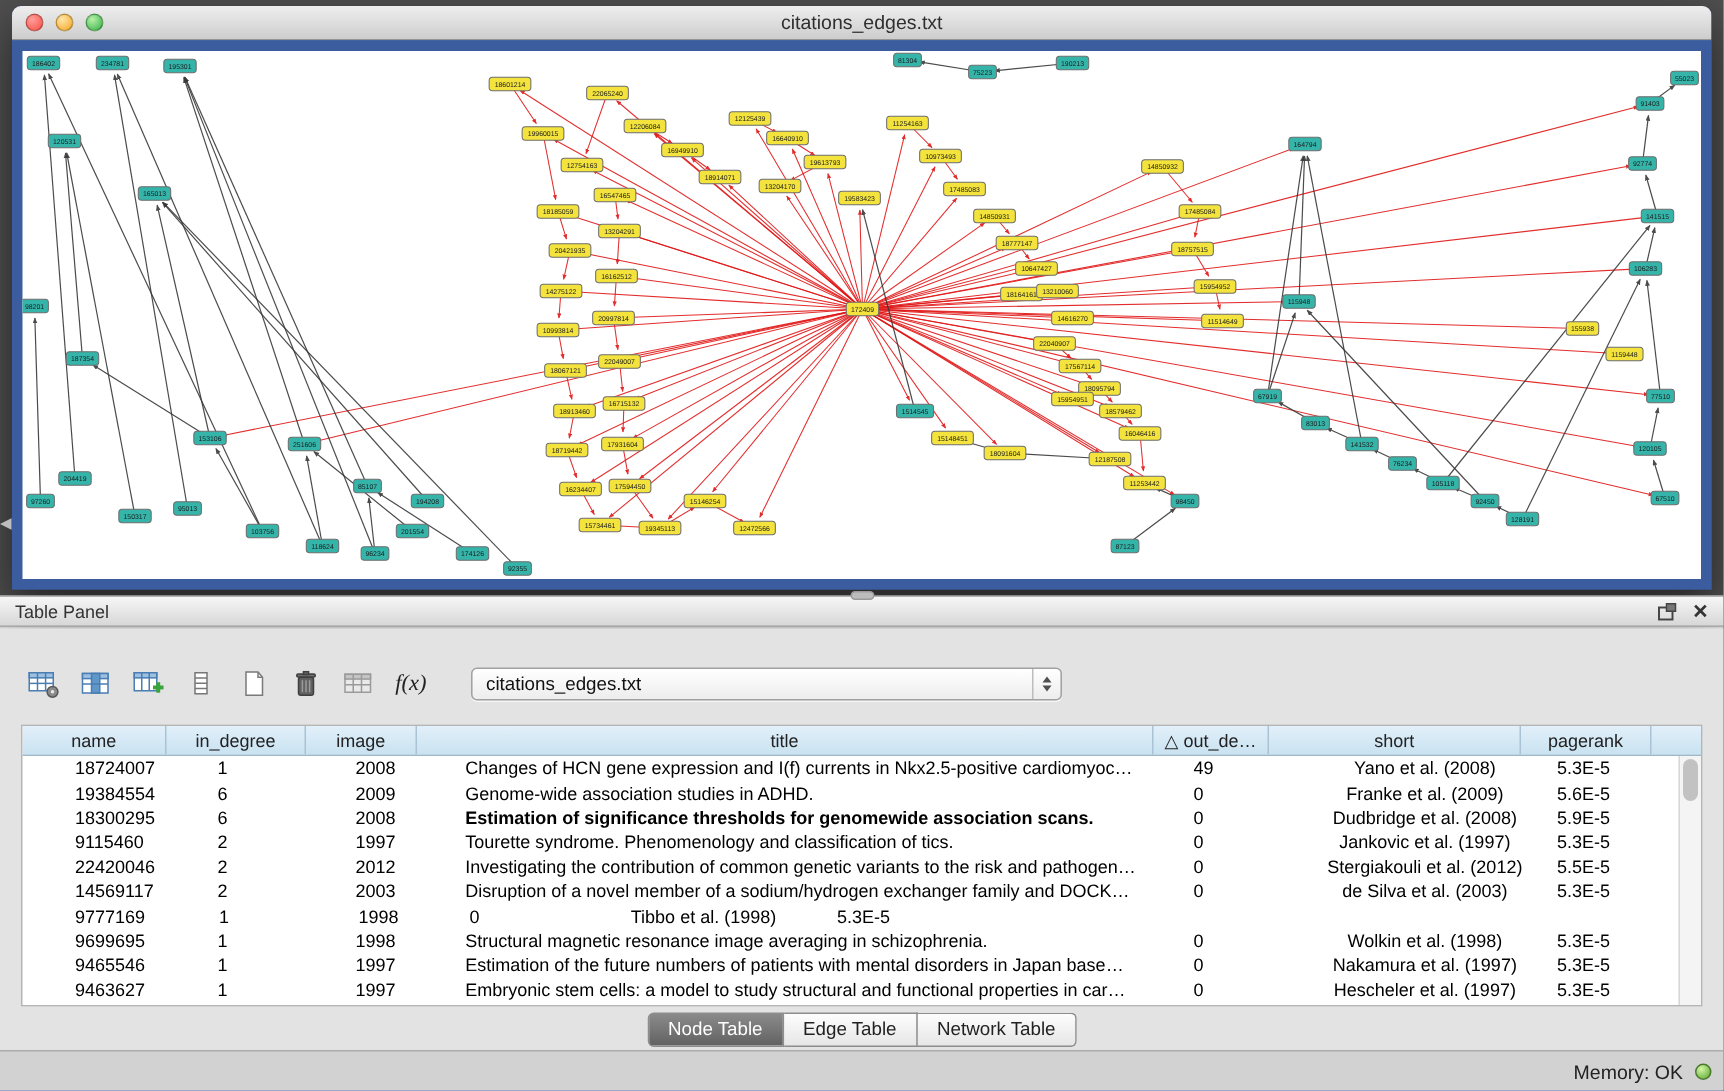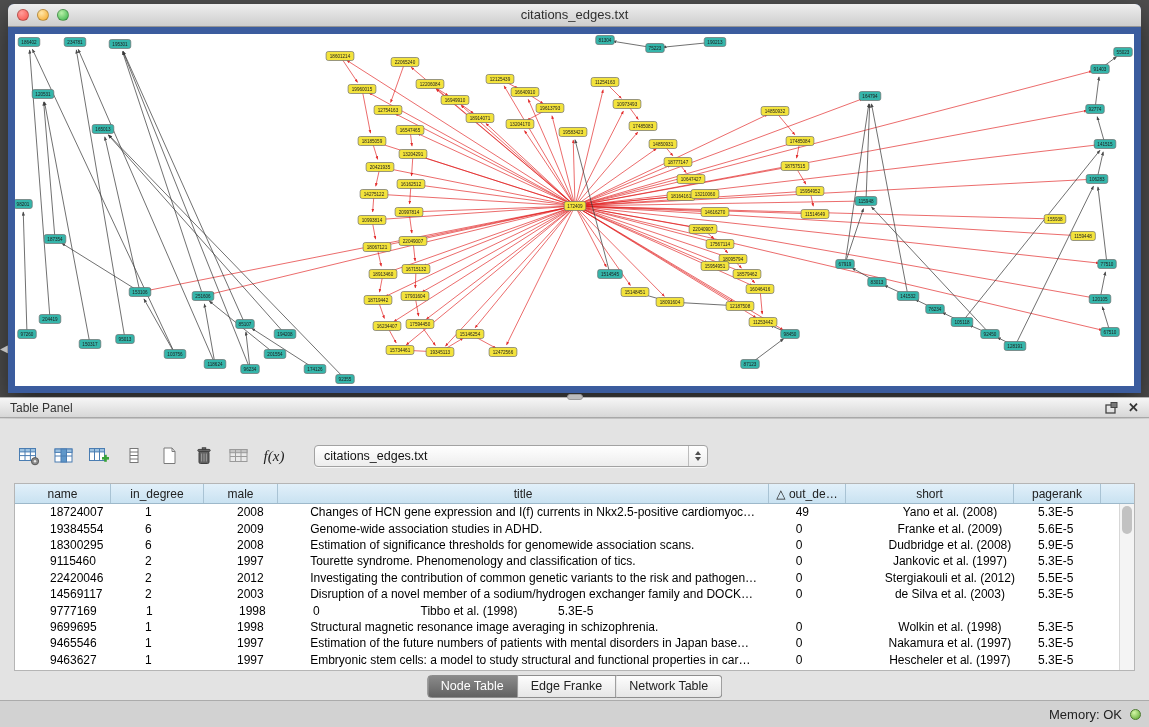--- a/index.html
+++ b/index.html
@@ -773,21 +773,21 @@
         <span class="arr-up"></span>
         <span class="arr-dn"></span>
       </span>
     </div>
   </div>
 
   <div class="table-wrap">
     <div class="thead" id="thead">
         <div class="th" style="width: 96px;">name</div>
         <div class="th" style="width: 93px;">in_degree</div>
-        <div class="th" style="width: 74px;">male</div>
+        <div class="th" style="width: 74px;">image</div>
         <div class="th" style="width: 491px; text-align: right;">title</div>
         <div class="th" style="width: 77px;">△ out_de…</div>
         <div class="th" style="width: 168px;">short</div>
         <div class="th" style="width: 87px;">pagerank</div>
         <div class="th fill"></div>
       </div>
     <div class="tbody" id="tbody">
         <div class="trow">
           <div class="td" style="width: 96px;">18724007</div>
           <div class="td" style="width: 93px;">1</div>
@@ -803,21 +803,21 @@
           <div class="td" style="width: 74px;">2009</div>
           <div class="td" style="width: 491px;">Genome-wide association studies in ADHD.</div>
           <div class="td" style="width: 77px;">0</div>
           <div class="td center" style="width: 168px;">Franke et al. (2009)</div>
           <div class="td" style="width: 87px;">5.6E-5</div>
         </div>
         <div class="trow">
           <div class="td" style="width: 96px;">18300295</div>
           <div class="td" style="width: 93px;">6</div>
           <div class="td" style="width: 74px;">2008</div>
-          <div class="td" style="width: 491px;">Estimation of significance thresholds for genomewide association scans.</div>
+          <div class="td" style="width: 491px; font-weight: bold;">Estimation of significance thresholds for genomewide association scans.</div>
           <div class="td" style="width: 77px;">0</div>
           <div class="td center" style="width: 168px;">Dudbridge et al. (2008)</div>
           <div class="td" style="width: 87px;">5.9E-5</div>
         </div>
         <div class="trow">
           <div class="td" style="width: 96px;">9115460</div>
           <div class="td" style="width: 93px;">2</div>
           <div class="td" style="width: 74px;">1997</div>
           <div class="td" style="width: 491px;">Tourette syndrome. Phenomenology and classification of tics.</div>
           <div class="td" style="width: 77px;">0</div>
@@ -878,21 +878,21 @@
           <div class="td" style="width: 87px;">5.3E-5</div>
         </div>
       </div>
     <div class="vscroll">
       <div class="vthumb"></div>
     </div>
   </div>
 
   <div class="tabs">
     <span class="tab active">Node Table</span>
-    <span class="tab">Edge Franke</span>
+    <span class="tab">Edge Table</span>
     <span class="tab">Network Table</span>
   </div>
 </div>
 
 <div class="statusbar">
   <span class="mem-label">Memory: OK</span>
   <span class="mem-dot"></span>
 </div>
 
 </body></html>

